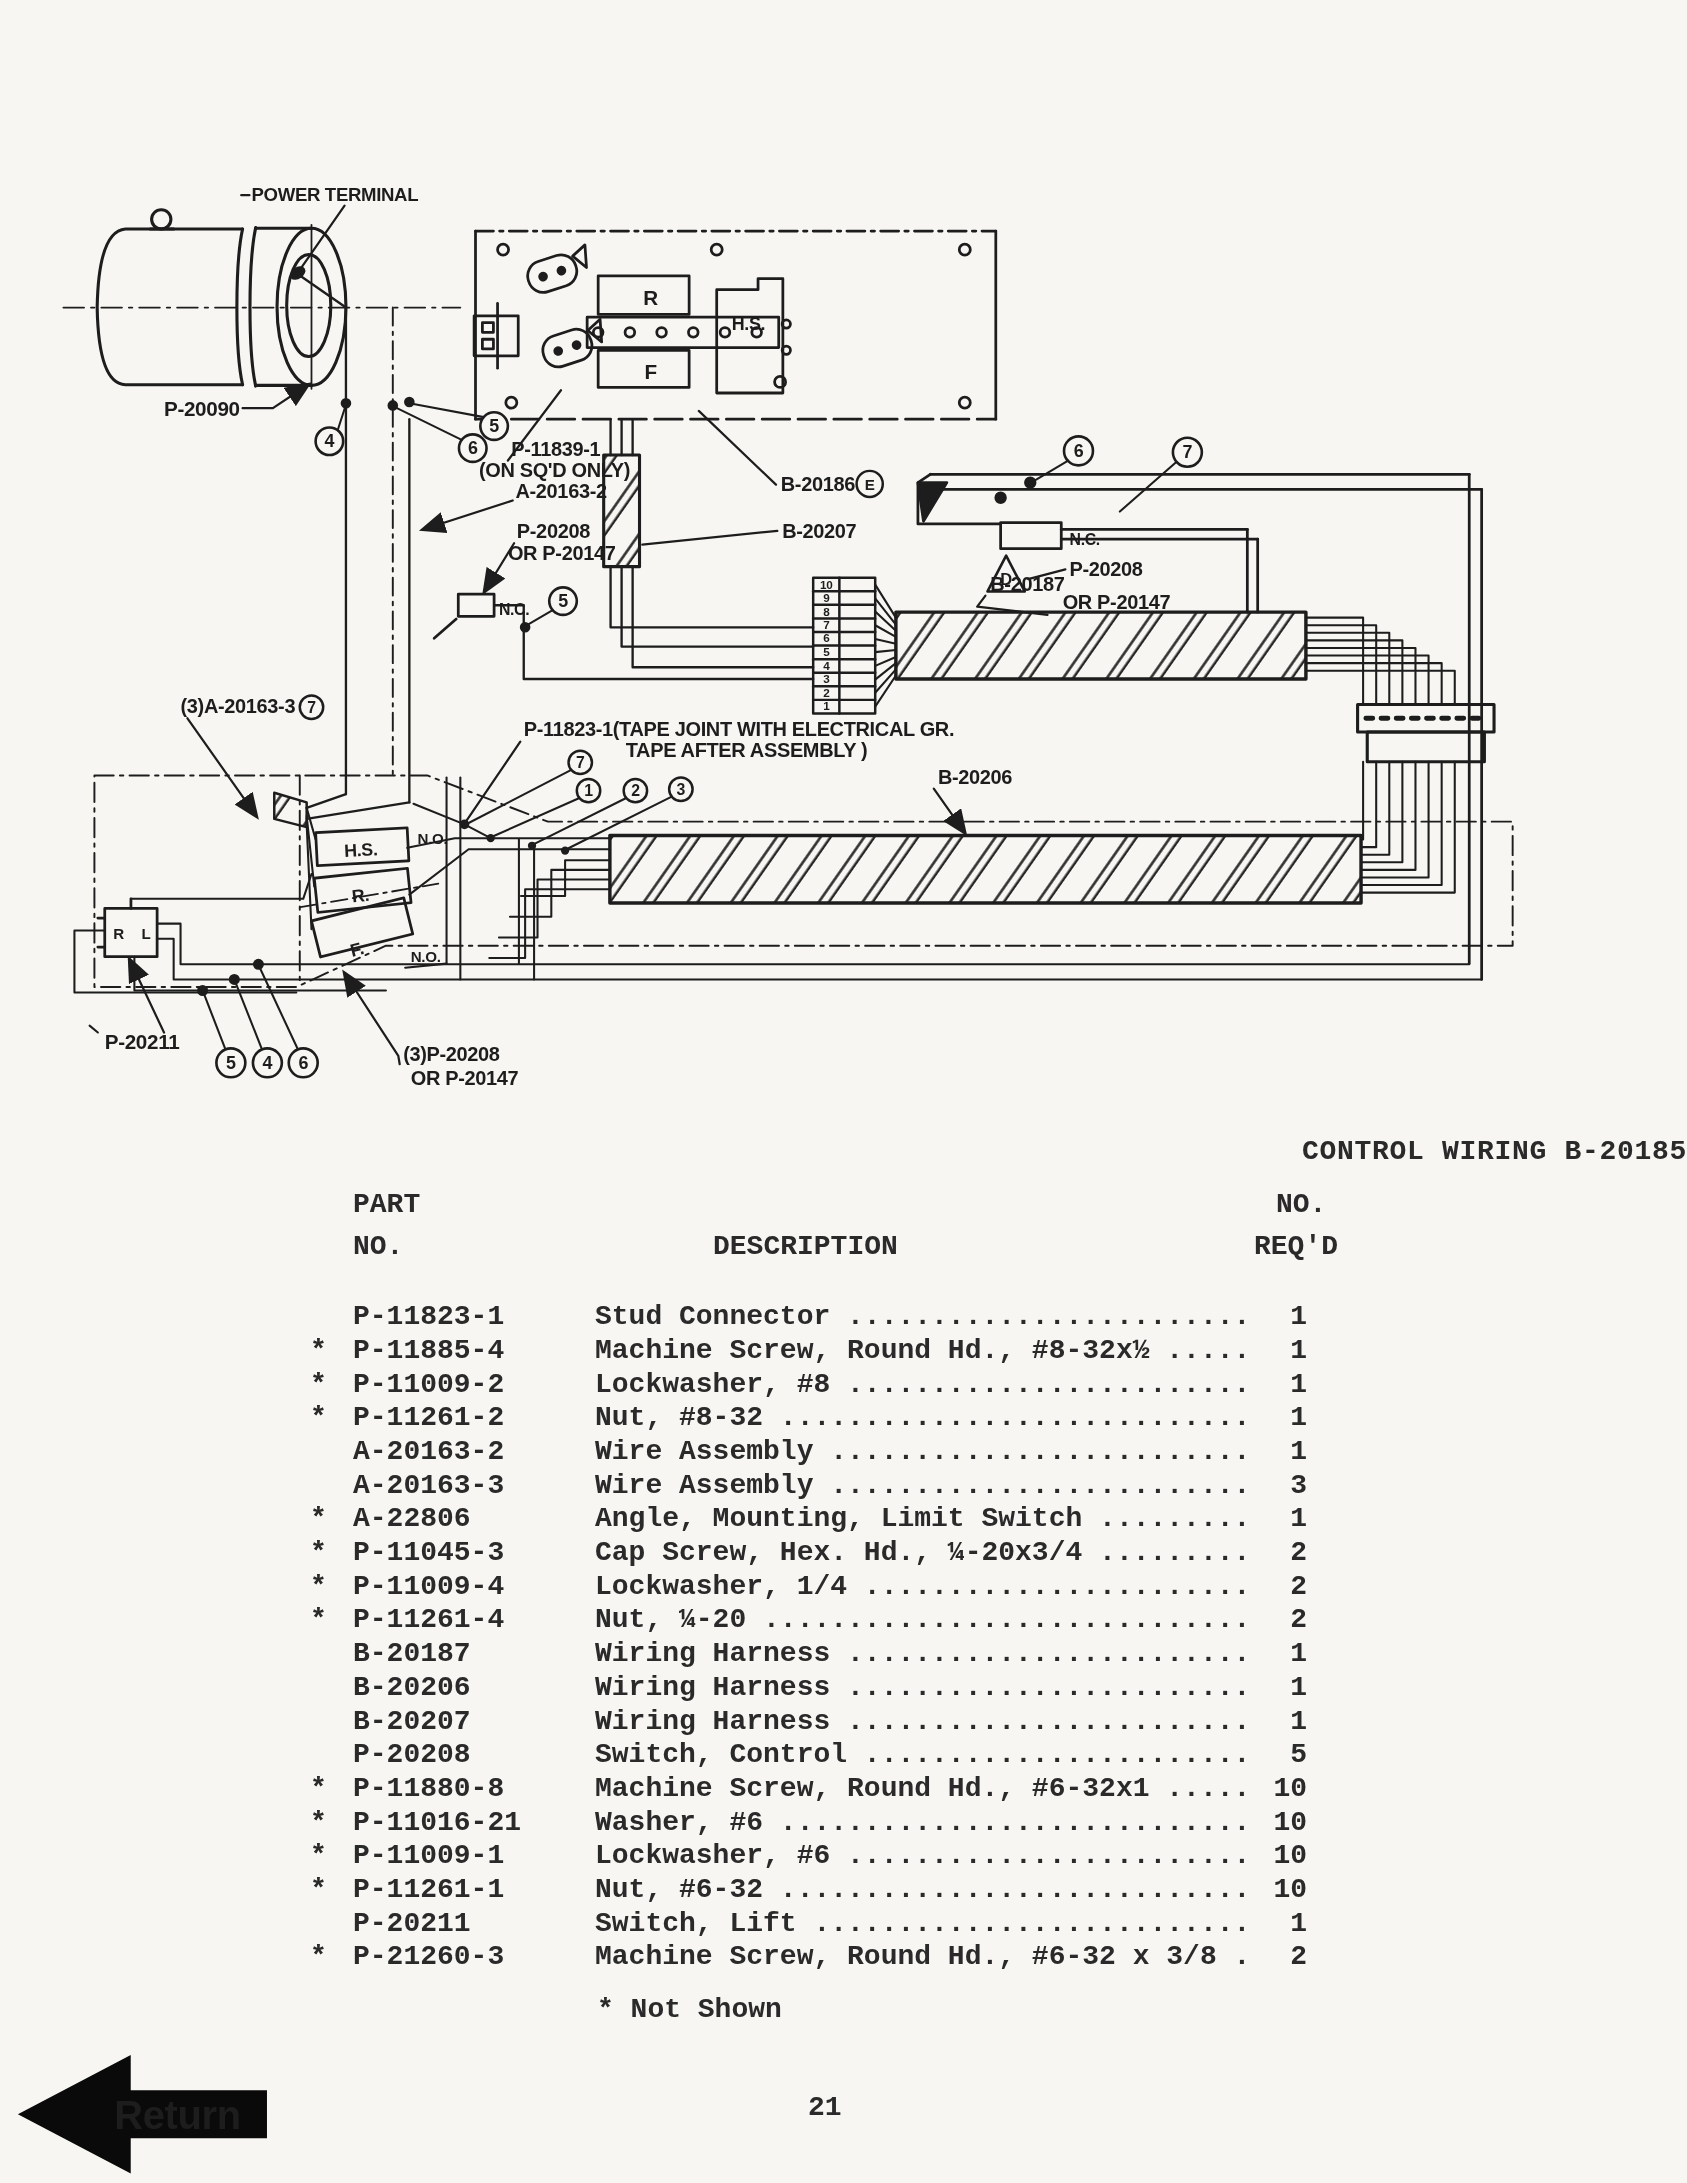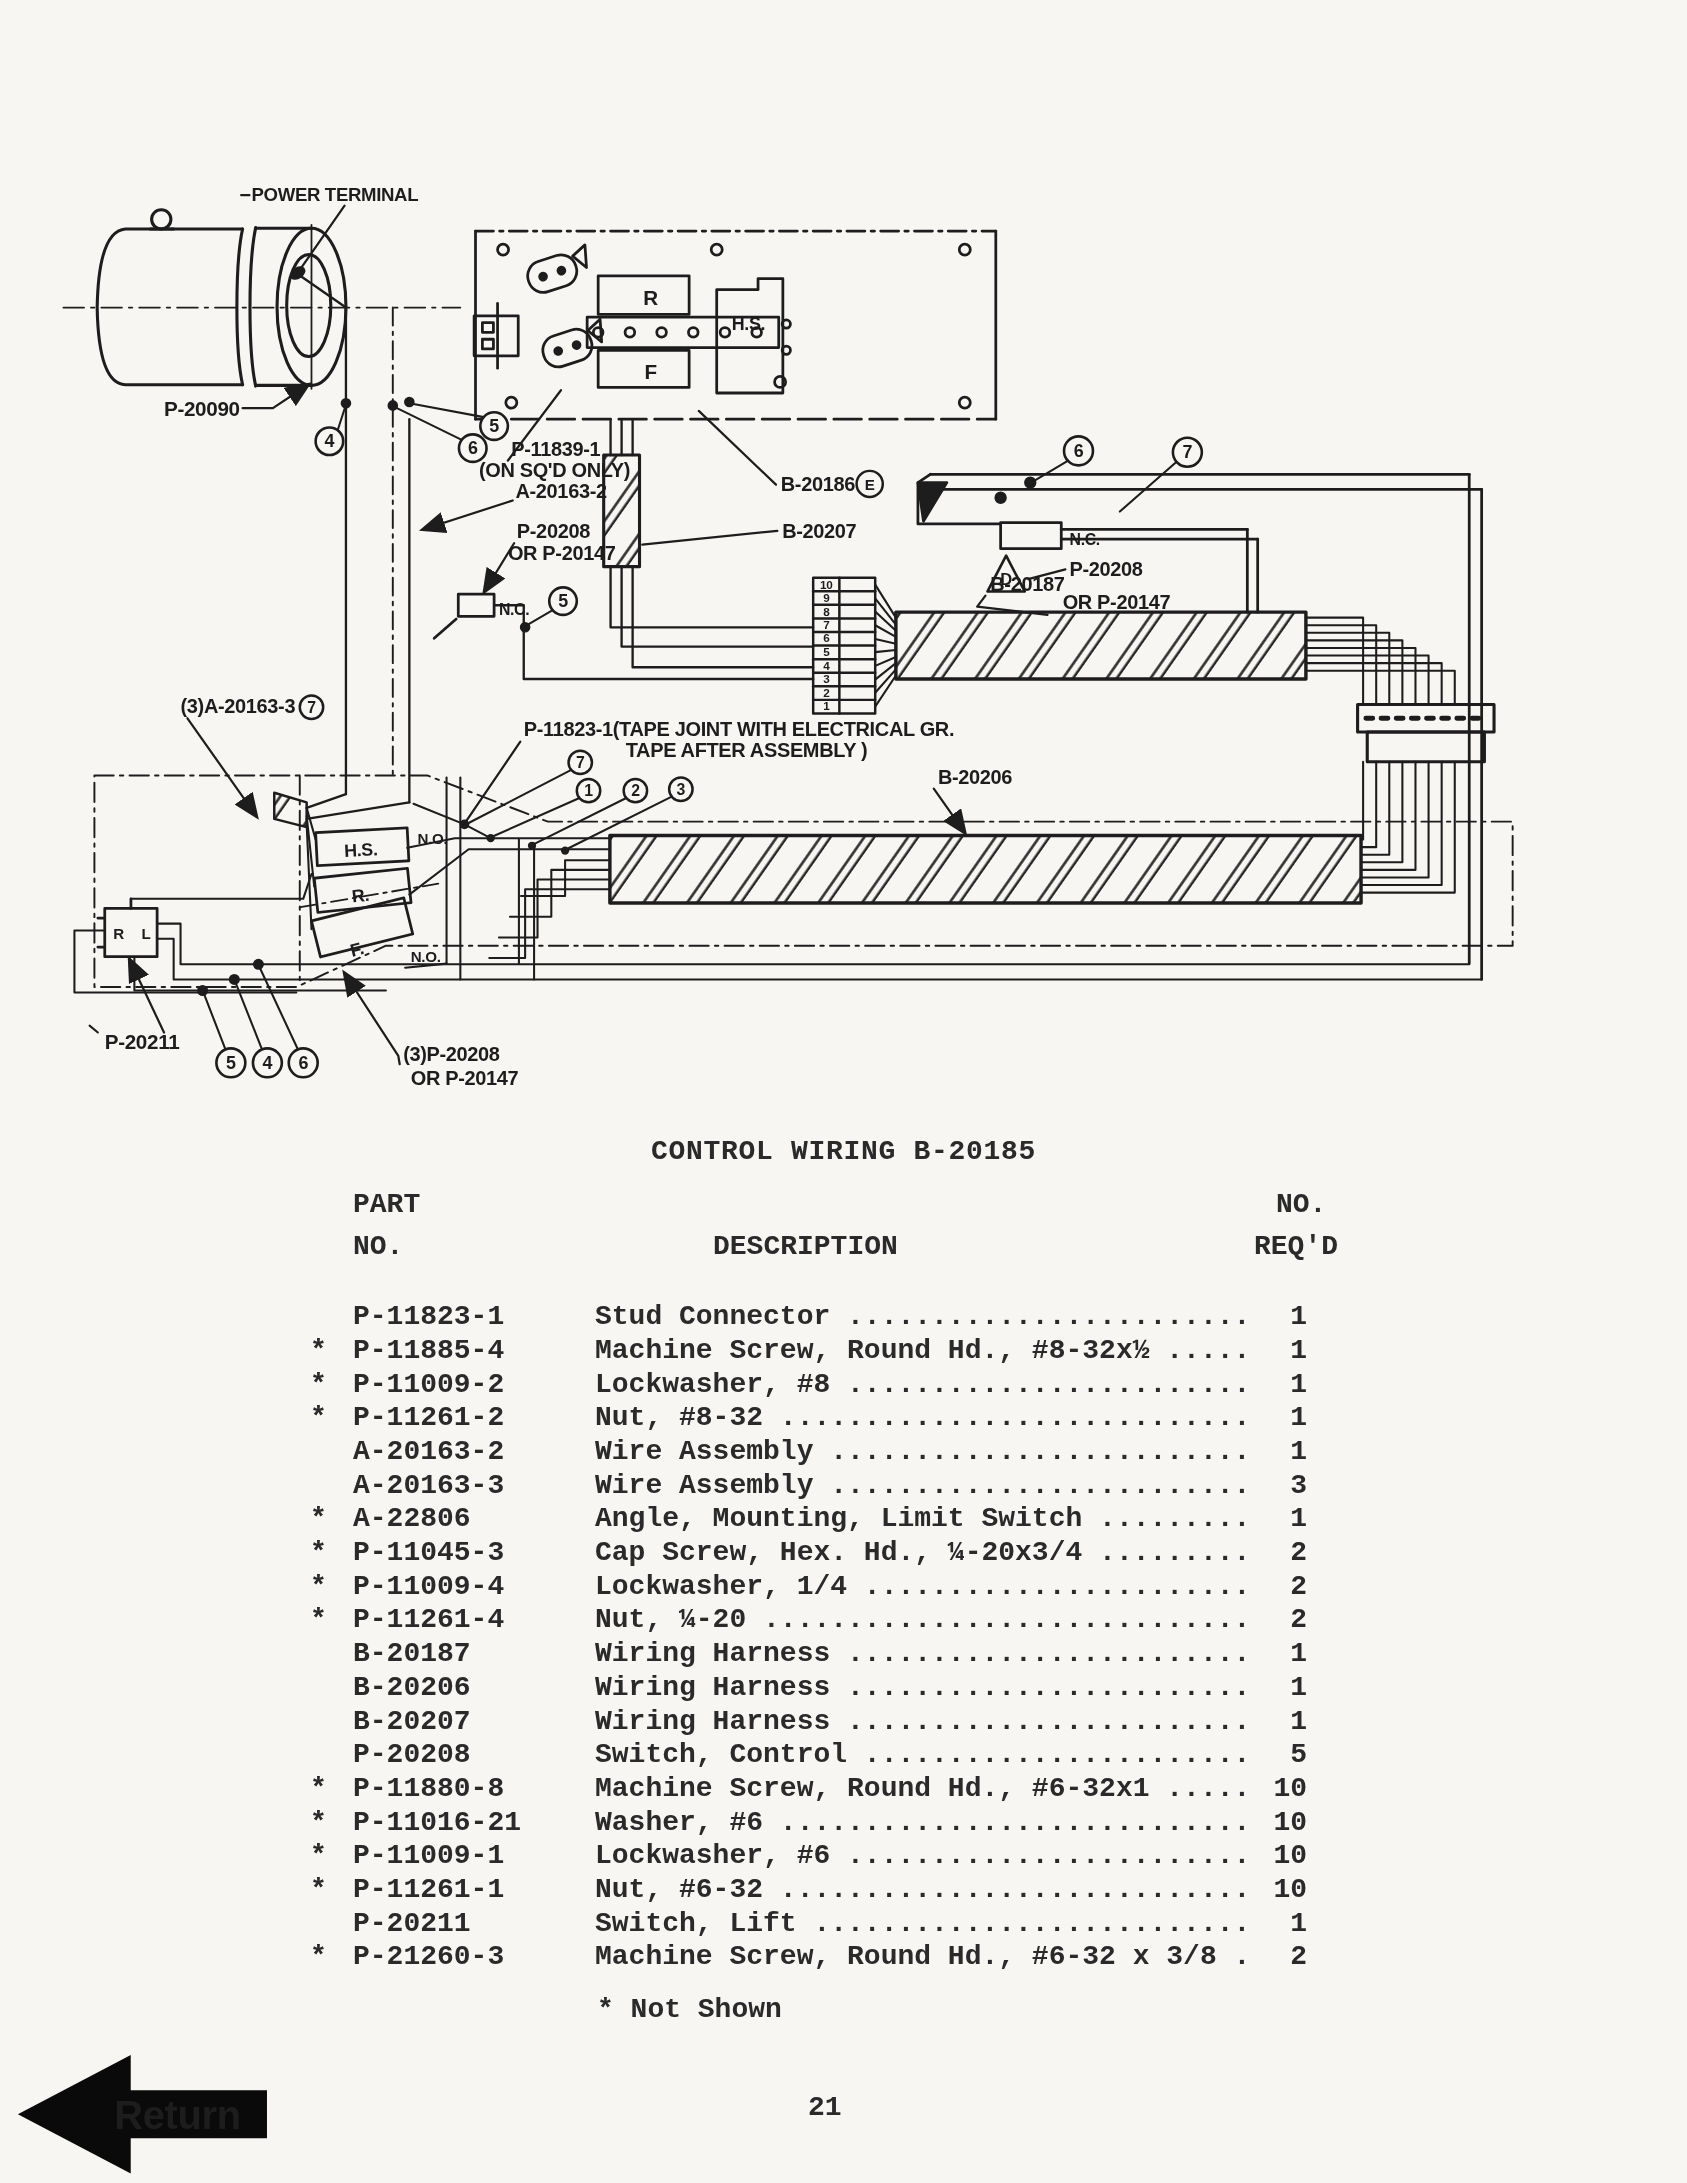--- a/index.html
+++ b/index.html
@@ -380,21 +380,21 @@
     <g>
       <circle cx="440" cy="1542" r="21" fill="#f7f6f3" stroke="#1d1d1d" stroke-width="3.8"></circle>
       <text x="440" y="1551" font-size="26" text-anchor="middle">6</text>
       <line x1="432" y1="1522" x2="377" y2="1404" stroke="#1d1d1d" stroke-width="3"></line>
     </g>
     <text x="585" y="1540" font-size="29">(3)P-20208</text>
     <text x="596" y="1574" font-size="29">OR P-20147</text>
     <path d="M580,1544 L578,1532 L500,1412" fill="none" stroke="#1d1d1d" stroke-width="3.2" marker-end="url(#arr)"></path>
   </svg>
 
-  <div class="abs mono title" style="left:0;top:1136px;width:1687px;text-align:center;">CONTROL WIRING B-20185</div>
+  <div class="abs mono title" style="left:0;top:1136px;width:1687px;text-align:right;">CONTROL WIRING B-20185</div>
 
   <div class="abs mono" style="left:353px;top:1189px;text-align:right;">PART</div>
   <div class="abs mono" style="left:353px;top:1231px;">NO.</div>
   <div class="abs mono" style="left:713px;top:1231px;">DESCRIPTION</div>
   <div class="abs mono" style="left:1276px;top:1189px;">NO.</div>
   <div class="abs mono" style="left:1254px;top:1231px;">REQ'D</div>
 
   <div id="rows">
       <div class="trow" style="top: 1301px;">
         <span class="c-star"></span>

